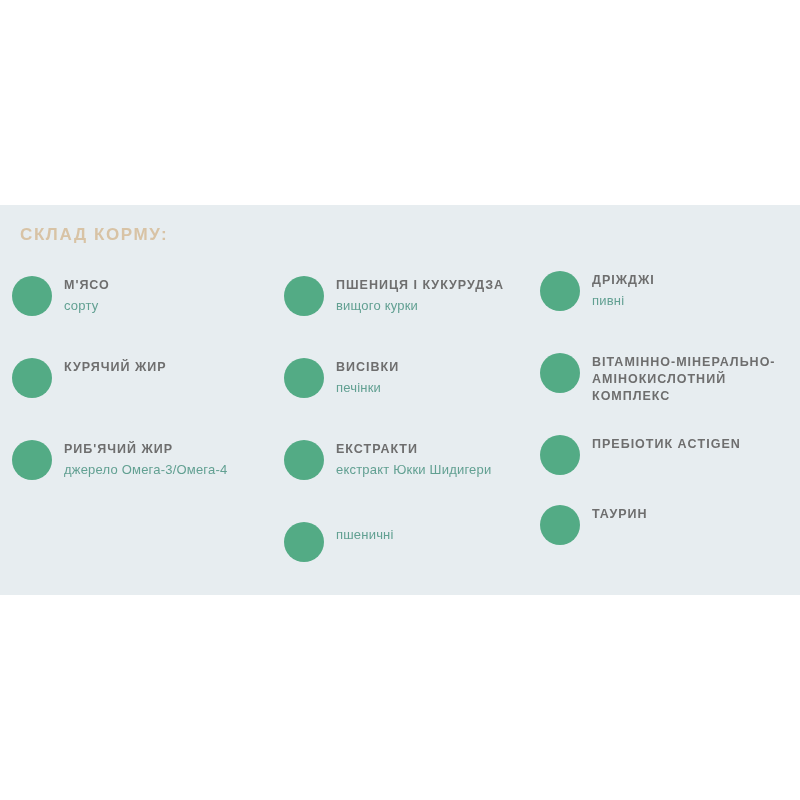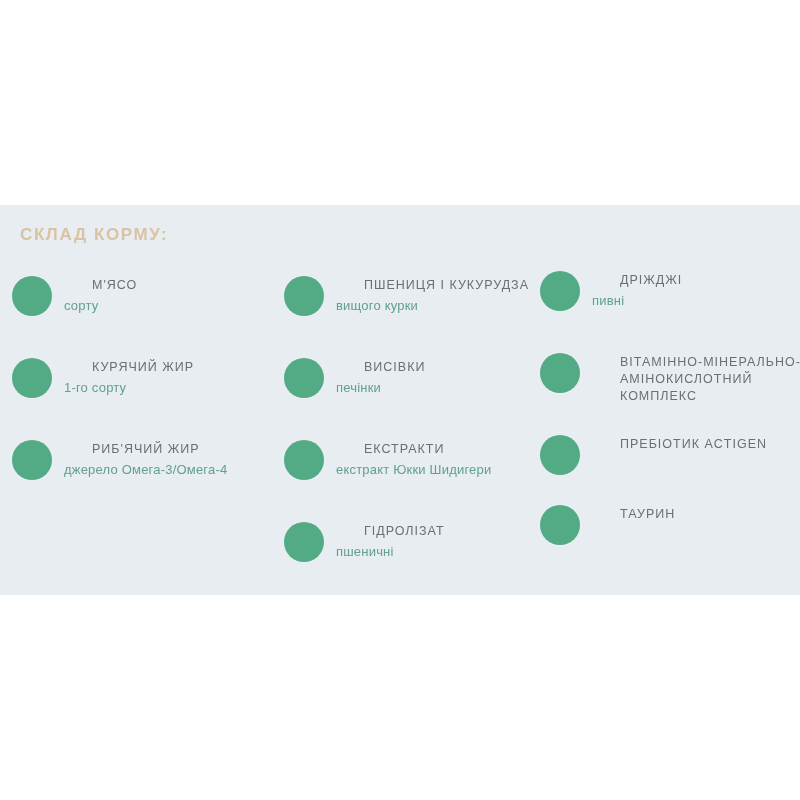--- a/index.html
+++ b/index.html
@@ -60,27 +60,26 @@
     background: #53ab85;
   }
   .item-body {
     position: absolute;
     left: 52px;
     top: 1px;
     width: 230px;
   }
   .item-title {
     font-size: 12.5px;
-    font-weight: normal;
+    font-weight: bold;
     letter-spacing: 1.0px;
     color: #6e6e6e;
     text-transform: uppercase;
     line-height: 17px;
     white-space: pre-line;
-    margin-left: 28px;
   }
   .item-sub {
     margin-top: 3px;
     font-size: 13px;
     letter-spacing: 0.2px;
     color: #62a092;
     line-height: 17px;
   }
   .col-2 .item-body { width: 240px; }
   .col-3 .item-body { width: 228px; }
@@ -99,21 +98,20 @@
       <span class="bullet"></span>
       <div class="item-body">
         <div class="item-title">М'ЯСО</div>
         <div class="item-sub">сорту</div>
       </div>
     </div>
     <div class="item" style="top:93px">
       <span class="bullet"></span>
       <div class="item-body">
         <div class="item-title">КУРЯЧИЙ ЖИР</div>
-        <div class="item-sub">1-го сорту</div>
       </div>
     </div>
     <div class="item" style="top:175px">
       <span class="bullet"></span>
       <div class="item-body">
         <div class="item-title">РИБ'ЯЧИЙ ЖИР</div>
         <div class="item-sub">джерело Омега-3/Омега-4</div>
       </div>
     </div>
   </div>
@@ -136,21 +134,20 @@
     <div class="item" style="top:175px">
       <span class="bullet"></span>
       <div class="item-body">
         <div class="item-title">ЕКСТРАКТИ</div>
         <div class="item-sub">екстракт Юкки Шидигери</div>
       </div>
     </div>
     <div class="item" style="top:257px">
       <span class="bullet"></span>
       <div class="item-body">
-        <div class="item-title">ГІДРОЛІЗАТ</div>
         <div class="item-sub">пшеничні</div>
       </div>
     </div>
   </div>
 
   <div class="col col-3">
     <div class="item" style="top:6px">
       <span class="bullet"></span>
       <div class="item-body">
         <div class="item-title">ДРІЖДЖІ</div>

